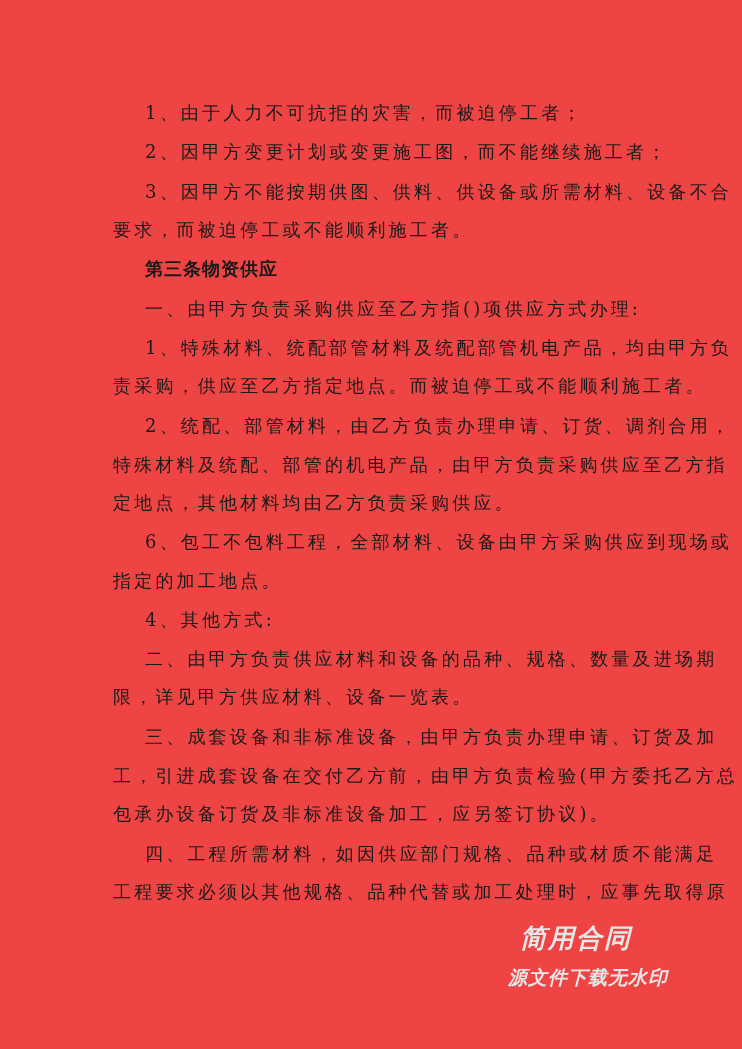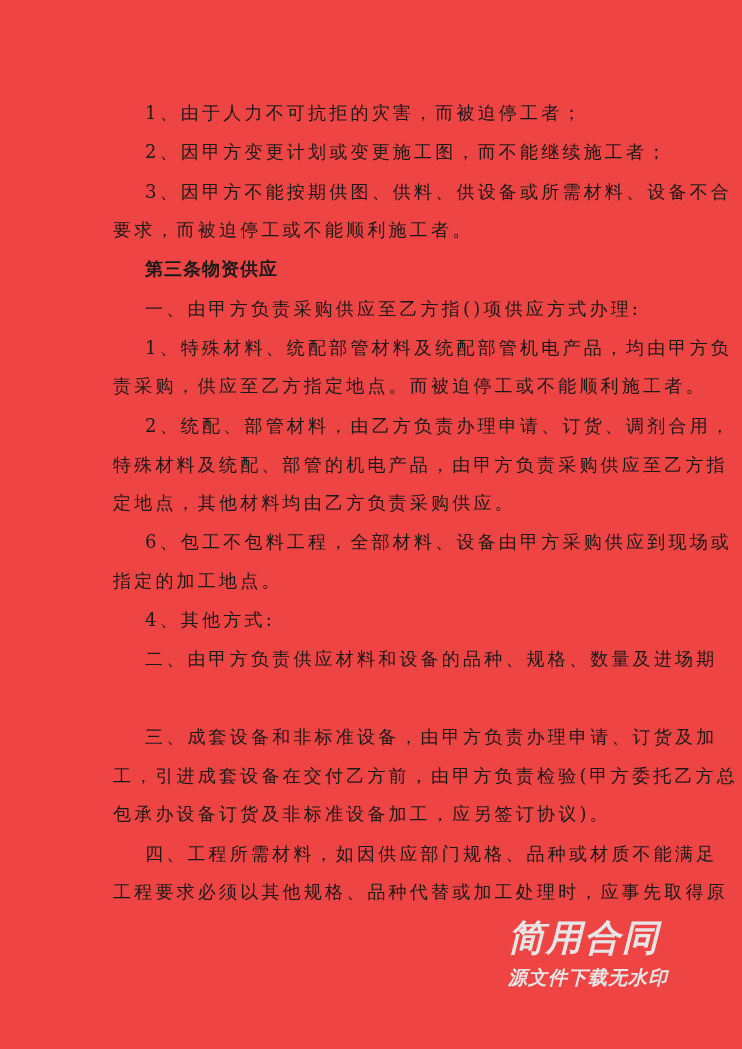--- a/index.html
+++ b/index.html
@@ -42,23 +42,24 @@
       top: 916px;
       width: 200px;
       text-align: left;
       color: #e6e6e6;
       font-family: "DejaVu Sans", "Liberation Sans", sans-serif;
       font-weight: bold;
       font-style: italic;
       pointer-events: none;
     }
     .wm-title {
-      font-size: 36px;
+      font-size: 26px;
       line-height: 44px;
       letter-spacing: 2px;
+      margin-left: 12px;
     }
     .wm-sub {
       font-size: 19px;
       line-height: 26px;
       letter-spacing: 1px;
       margin-top: 4px;
     }
   </style>
 </head>
 <body>
@@ -72,20 +73,21 @@
   <div class="line indent" style="top:298px">一、由甲方负责采购供应至乙方指()项供应方式办理:</div>
   <div class="line indent" style="top:337px">1、特殊材料、统配部管材料及统配部管机电产品，均由甲方负</div>
   <div class="line" style="top:375px">责采购，供应至乙方指定地点。而被迫停工或不能顺利施工者。</div>
   <div class="line indent" style="top:415px">2、统配、部管材料，由乙方负责办理申请、订货、调剂合用，</div>
   <div class="line" style="top:454px">特殊材料及统配、部管的机电产品，由甲方负责采购供应至乙方指</div>
   <div class="line" style="top:492px">定地点，其他材料均由乙方负责采购供应。</div>
   <div class="line indent" style="top:531px">6、包工不包料工程，全部材料、设备由甲方采购供应到现场或</div>
   <div class="line" style="top:570px">指定的加工地点。</div>
   <div class="line indent" style="top:609px">4、其他方式:</div>
   <div class="line indent" style="top:648px">二、由甲方负责供应材料和设备的品种、规格、数量及进场期</div>
+  <div class="line" style="top:686px">限，详见甲方供应材料、设备一览表。</div>
   <div class="line indent" style="top:726px">三、成套设备和非标准设备，由甲方负责办理申请、订货及加</div>
   <div class="line" style="top:765px">工，引进成套设备在交付乙方前，由甲方负责检验(甲方委托乙方总</div>
   <div class="line" style="top:803px">包承办设备订货及非标准设备加工，应另签订协议)。</div>
   <div class="line indent" style="top:843px">四、工程所需材料，如因供应部门规格、品种或材质不能满足</div>
   <div class="line" style="top:881px">工程要求必须以其他规格、品种代替或加工处理时，应事先取得原</div>
 
   <div class="watermark">
     <div class="wm-title">简用合同</div>
     <div class="wm-sub">源文件下载无水印</div>
   </div>

